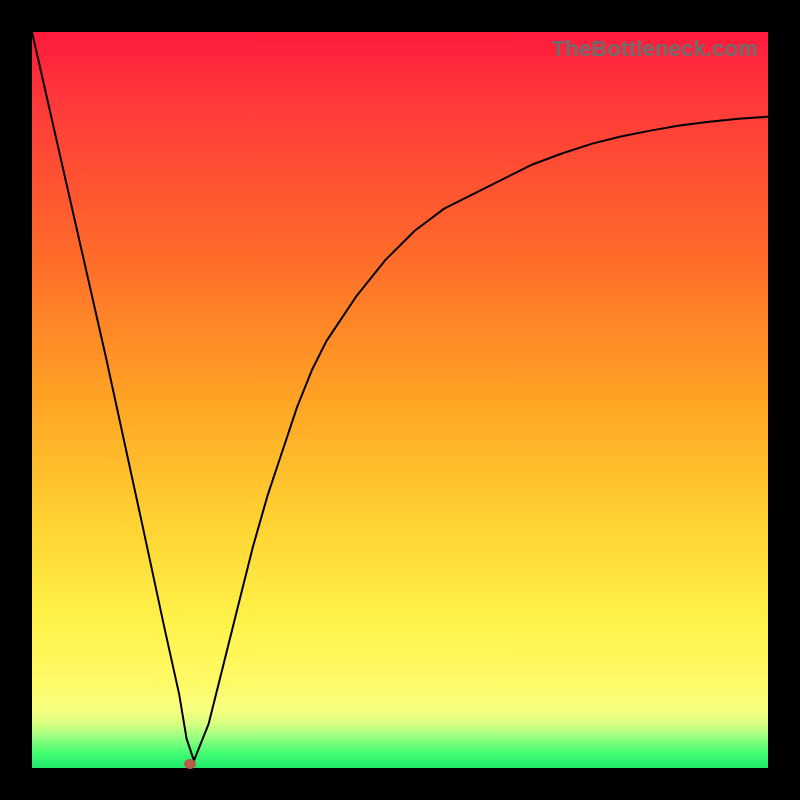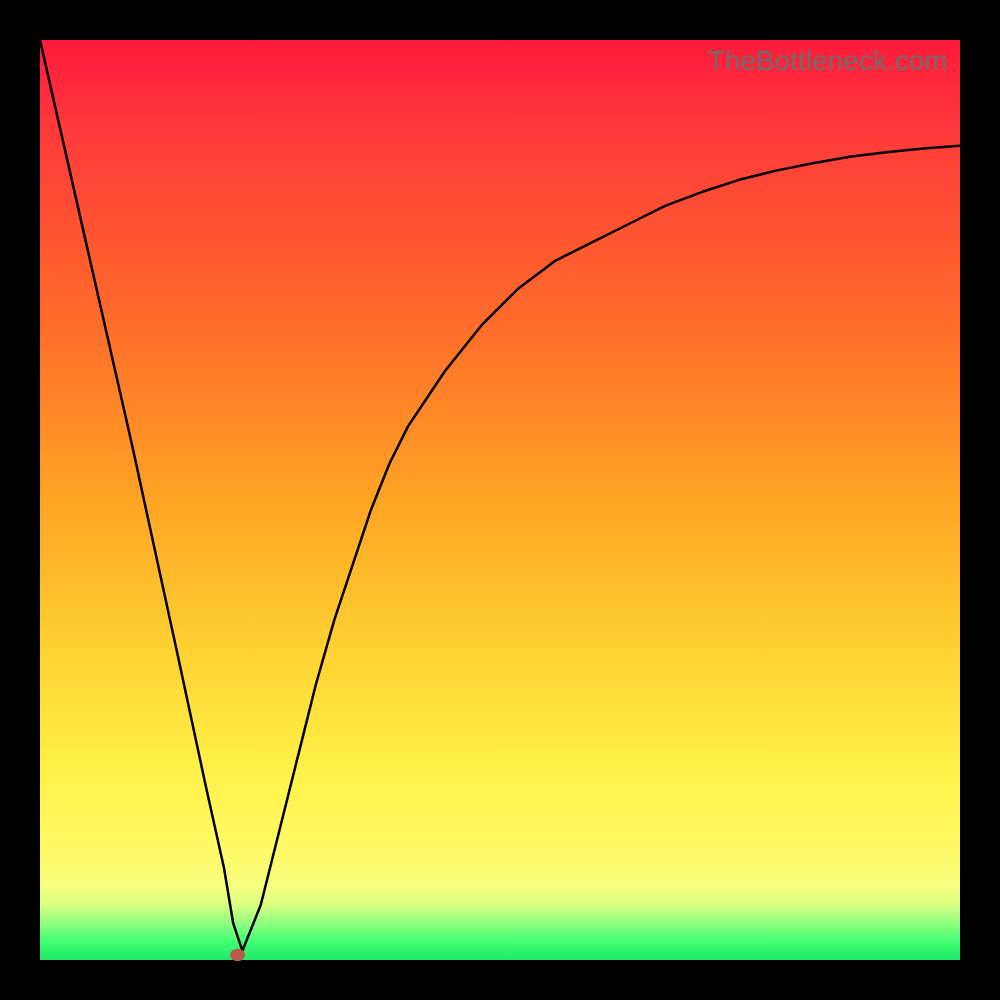--- a/index.html
+++ b/index.html
@@ -36,21 +36,21 @@
       #d8ff80 94%,
       #90ff80 96%,
       #42ff72 98%,
       #1fe86a 100%);
   }
   .watermark {
     position: absolute;
     top: 4px;
     right: 10px;
     font-size: 22px;
-    font-weight: normal;
+    font-weight: bold;
     color: #6d6d6d;
     letter-spacing: 0.2px;
     user-select: none;
   }
   .curve {
     position: absolute;
     inset: 0;
     width: 736px;
     height: 736px;
     pointer-events: none;

